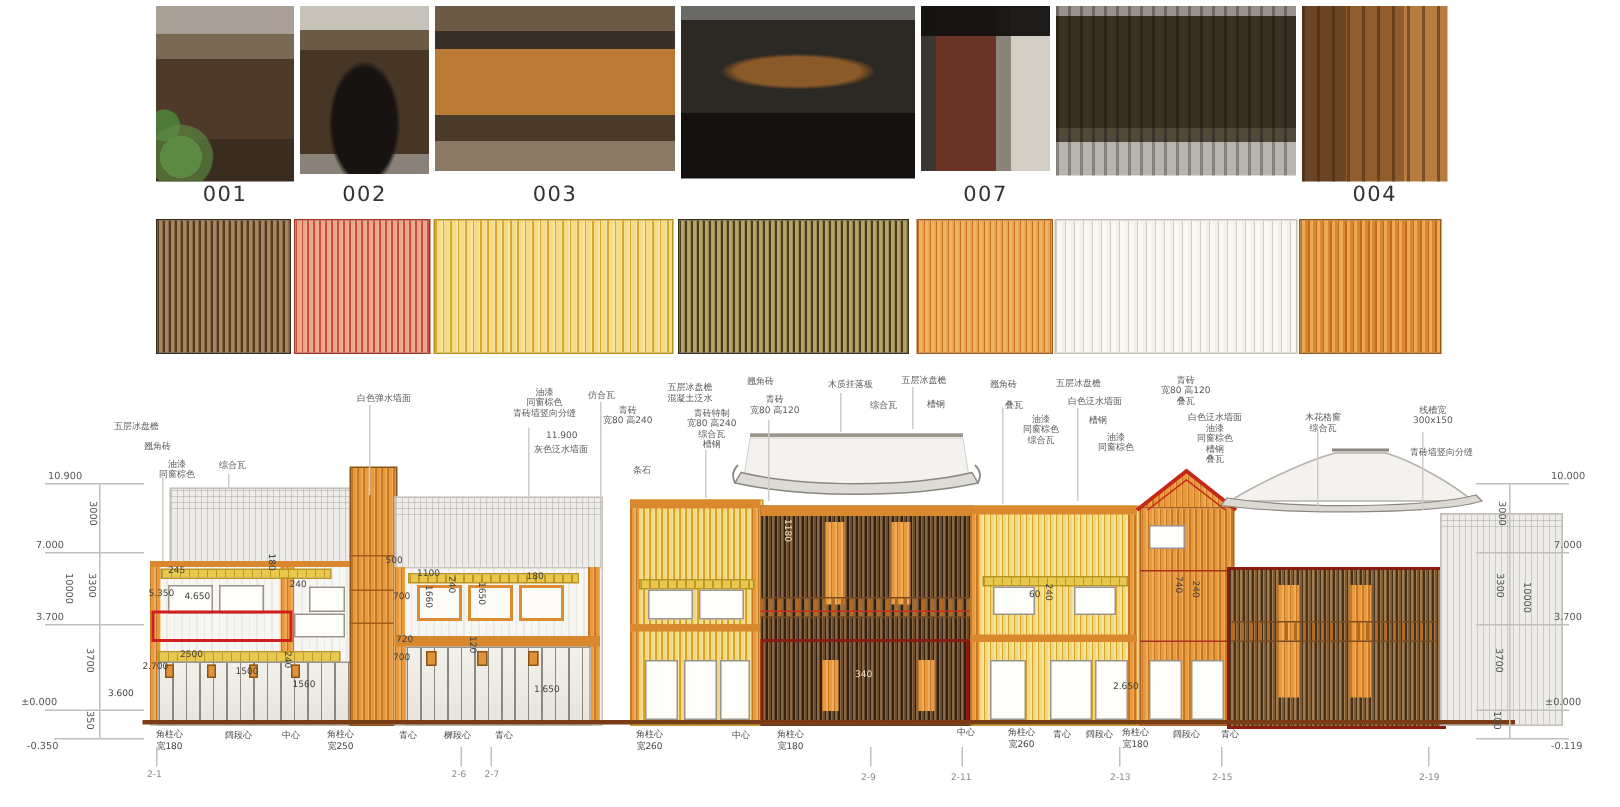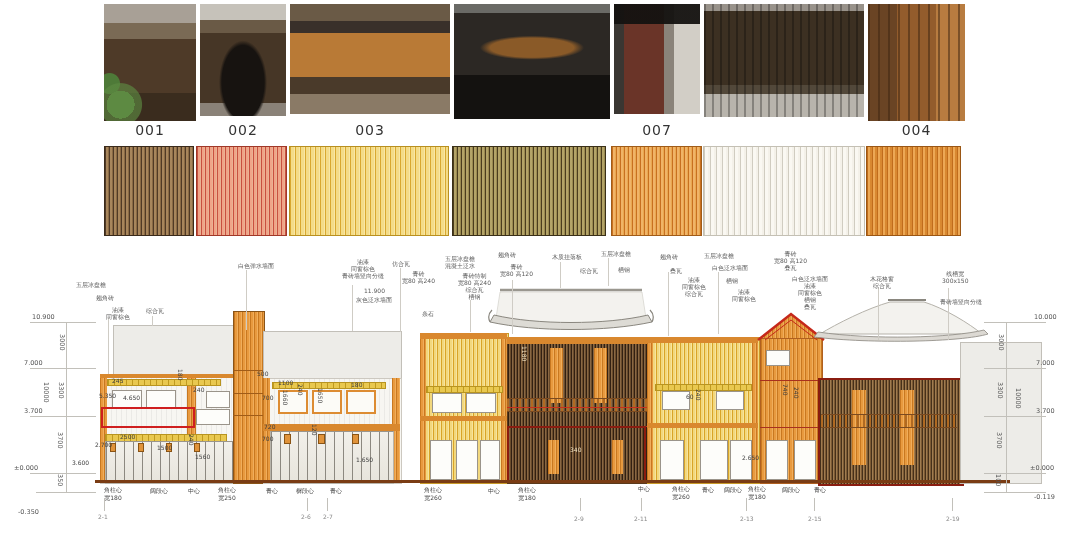--- a/index.html
+++ b/index.html
@@ -306,21 +306,21 @@
   <div class="abs vtick" style="left:66px;top:322px;height:170px"></div>
   <div class="abs tickline" style="left:30px;top:322px;width:66px"></div>
   <div class="abs tickline" style="left:30px;top:368px;width:66px"></div>
   <div class="abs tickline" style="left:30px;top:416px;width:66px"></div>
   <div class="abs tickline" style="left:30px;top:473px;width:66px"></div>
   <div class="abs tickline" style="left:36px;top:492px;width:60px"></div>
   <span class="abs axis" style="left:32px;top:313px">10.900</span>
   <span class="abs axis" style="left:24px;top:359px">7.000</span>
   <span class="abs axis" style="left:24px;top:407px">3.700</span>
   <span class="abs axis" style="left:14px;top:464px">±0.000</span>
-  <span class="abs axis" style="left:18px;top:508px">-0.350</span>
+  <span class="abs axis" style="left:18px;top:493px">-0.350</span>
   <span class="abs axis vaxis" style="left:58px;top:334px">3000</span>
   <span class="abs axis vaxis" style="left:57px;top:382px">3300</span>
   <span class="abs axis vaxis" style="left:56px;top:432px">3700</span>
   <span class="abs axis vaxis" style="left:56px;top:474px">350</span>
   <span class="abs axis vaxis" style="left:42px;top:382px">10000</span>
 
   <div class="abs vtick" style="left:1006px;top:322px;height:170px"></div>
   <div class="abs tickline" style="left:984px;top:322px;width:62px"></div>
   <div class="abs tickline" style="left:984px;top:368px;width:62px"></div>
   <div class="abs tickline" style="left:984px;top:416px;width:62px"></div>

